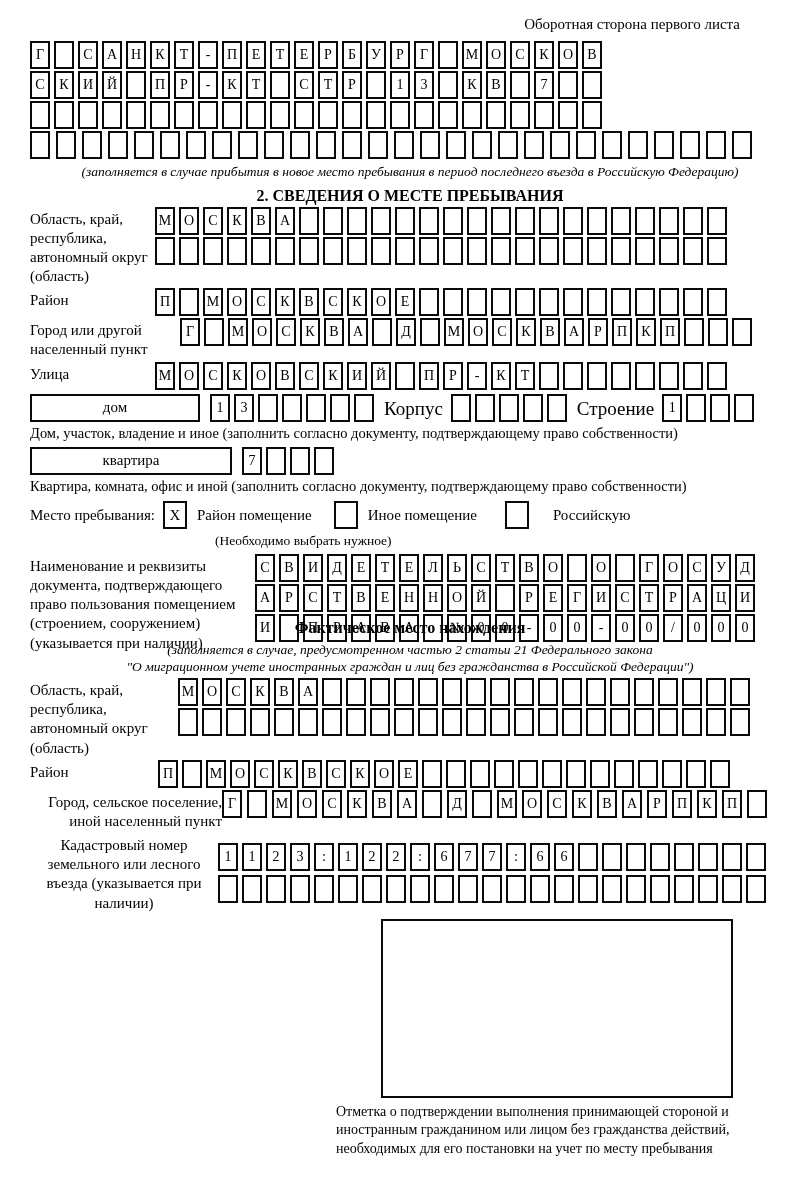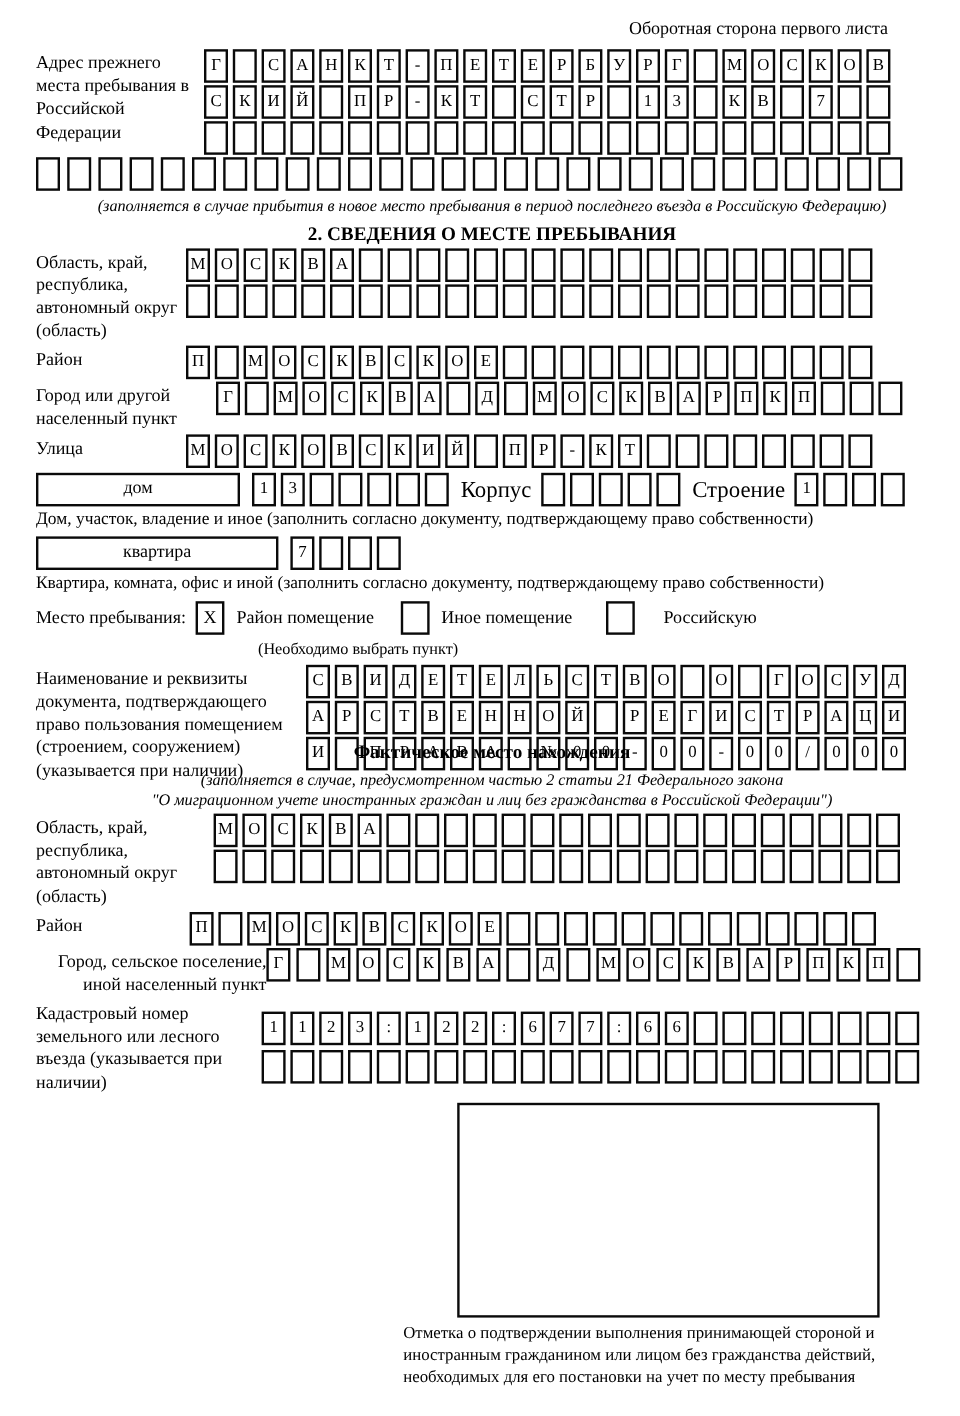--- a/index.html
+++ b/index.html
@@ -29,29 +29,28 @@
   .inline-lbl{font-size:19px;padding:3px 8px 0 6px;}
   .chk{width:20px;height:24px;border:2px solid #0a0a0a;display:flex;
        align-items:center;justify-content:center;font-size:15px;
        margin:0 10px 0 8px;flex:0 0 auto;}
   .stayrow{display:flex;align-items:center;font-size:15px;}
   .markwrap{width:442px;margin-left:auto;margin-right:12px;}
   .markbox{width:348px;height:175px;border:2px solid #0a0a0a;margin:0 auto;}
   .markcaption{font-size:14px;line-height:1.32;text-align:left;margin-top:5px;}
   .mt2{margin-top:2px;} .mt4{margin-top:4px;} .mt6{margin-top:6px;}
   .mt8{margin-top:8px;}
-  .aic{align-items:center;}
+  .aic{align-items:center;text-align:center;}
 </style>
 </head>
 <body>
 
 <div class="top-right">Оборотная сторона первого листа</div>
 
 <div class="row mt8">
-  <div class="lbl w140">Адрес прежнего места пребывания в Российской Федерации</div>
   <div class="cellcol">
     <div class="cells">
         <div class="cell">Г</div>
         <div class="cell"></div>
         <div class="cell">С</div>
         <div class="cell">А</div>
         <div class="cell">Н</div>
         <div class="cell">К</div>
         <div class="cell">Т</div>
         <div class="cell">-</div>
@@ -354,21 +353,21 @@
 
 <div class="stayrow mt6">
   <span>Место пребывания:</span>
   <span class="chk">X</span>
   <span>Район помещение</span>
   <span class="chk" style="margin-left:22px"></span>
   <span>Иное помещение</span>
   <span class="chk" style="margin-left:28px"></span>
   <span style="margin-left:14px">Российскую</span>
 </div>
-<div class="caption" style="margin-left:185px;margin-top:3px">(Необходимо выбрать пункт)</div>
+<div class="caption" style="margin-left:185px;margin-top:3px">(Необходимо выбрать нужное)</div>
 
 <div class="row mt4">
   <div class="lbl w225">Наименование и реквизиты документа, подтверждающего право пользования помещением (строением, сооружением) (указывается при наличии)</div>
   <div class="cellcol">
     <div class="cells">
         <div class="cell">С</div>
         <div class="cell">В</div>
         <div class="cell">И</div>
         <div class="cell">Д</div>
         <div class="cell">Е</div>

